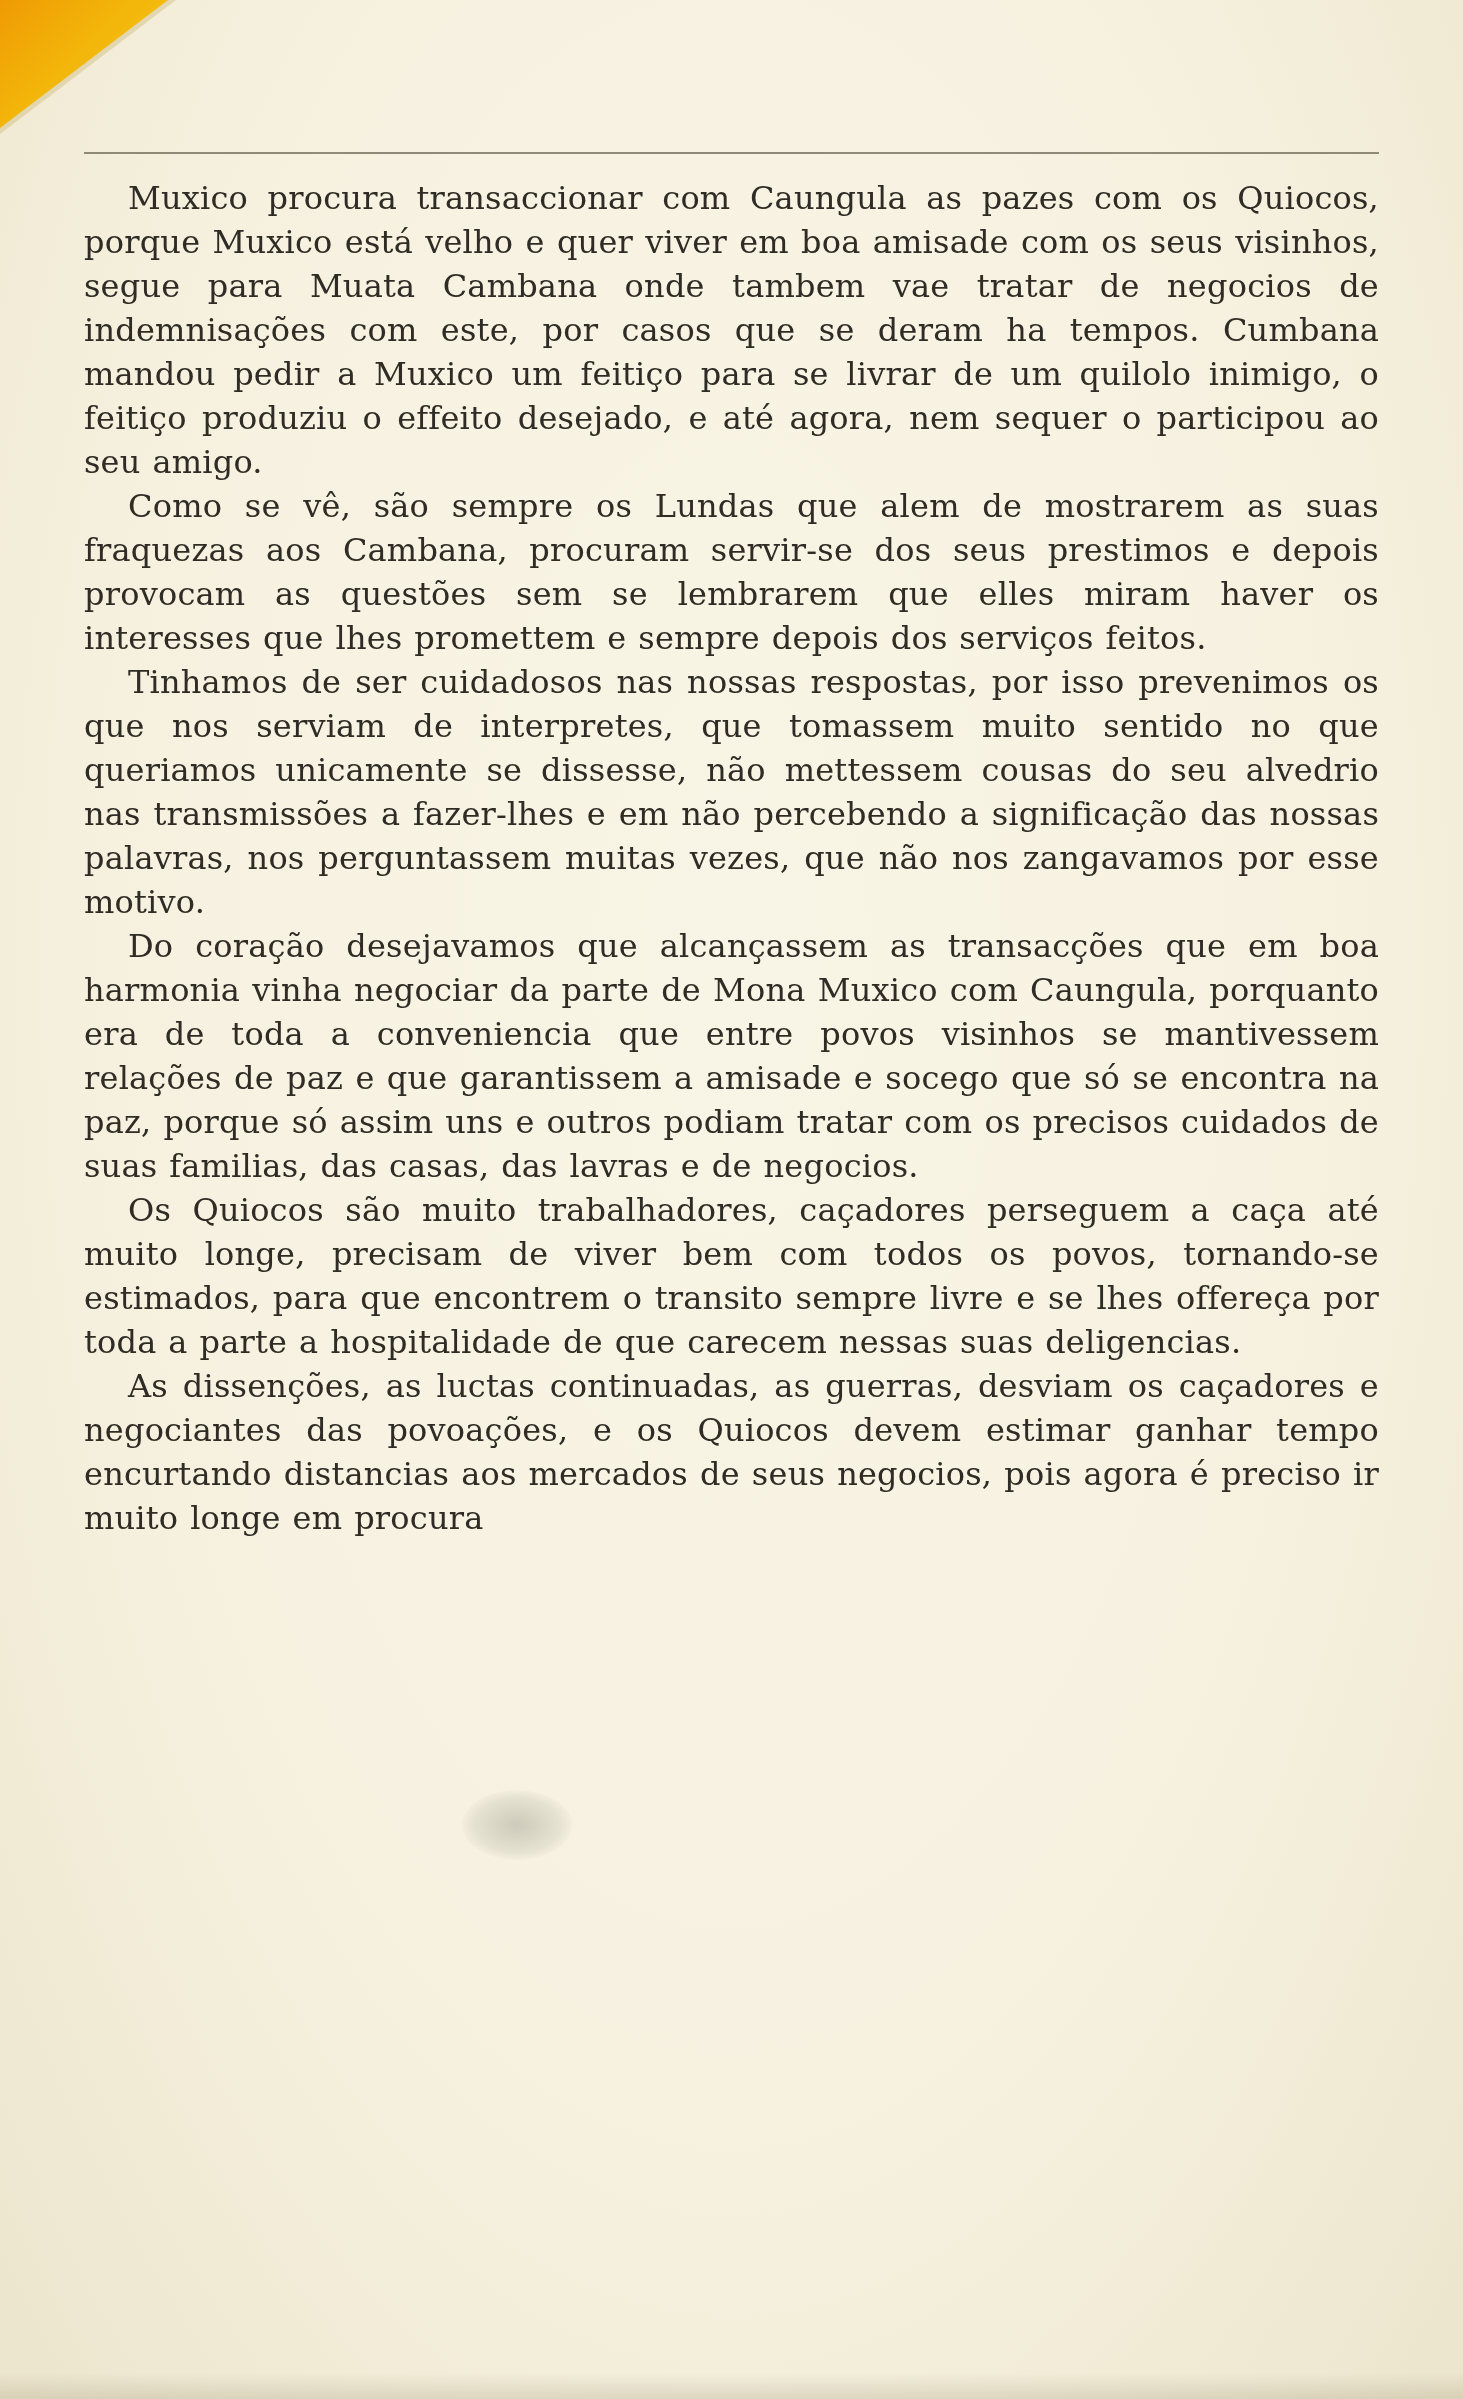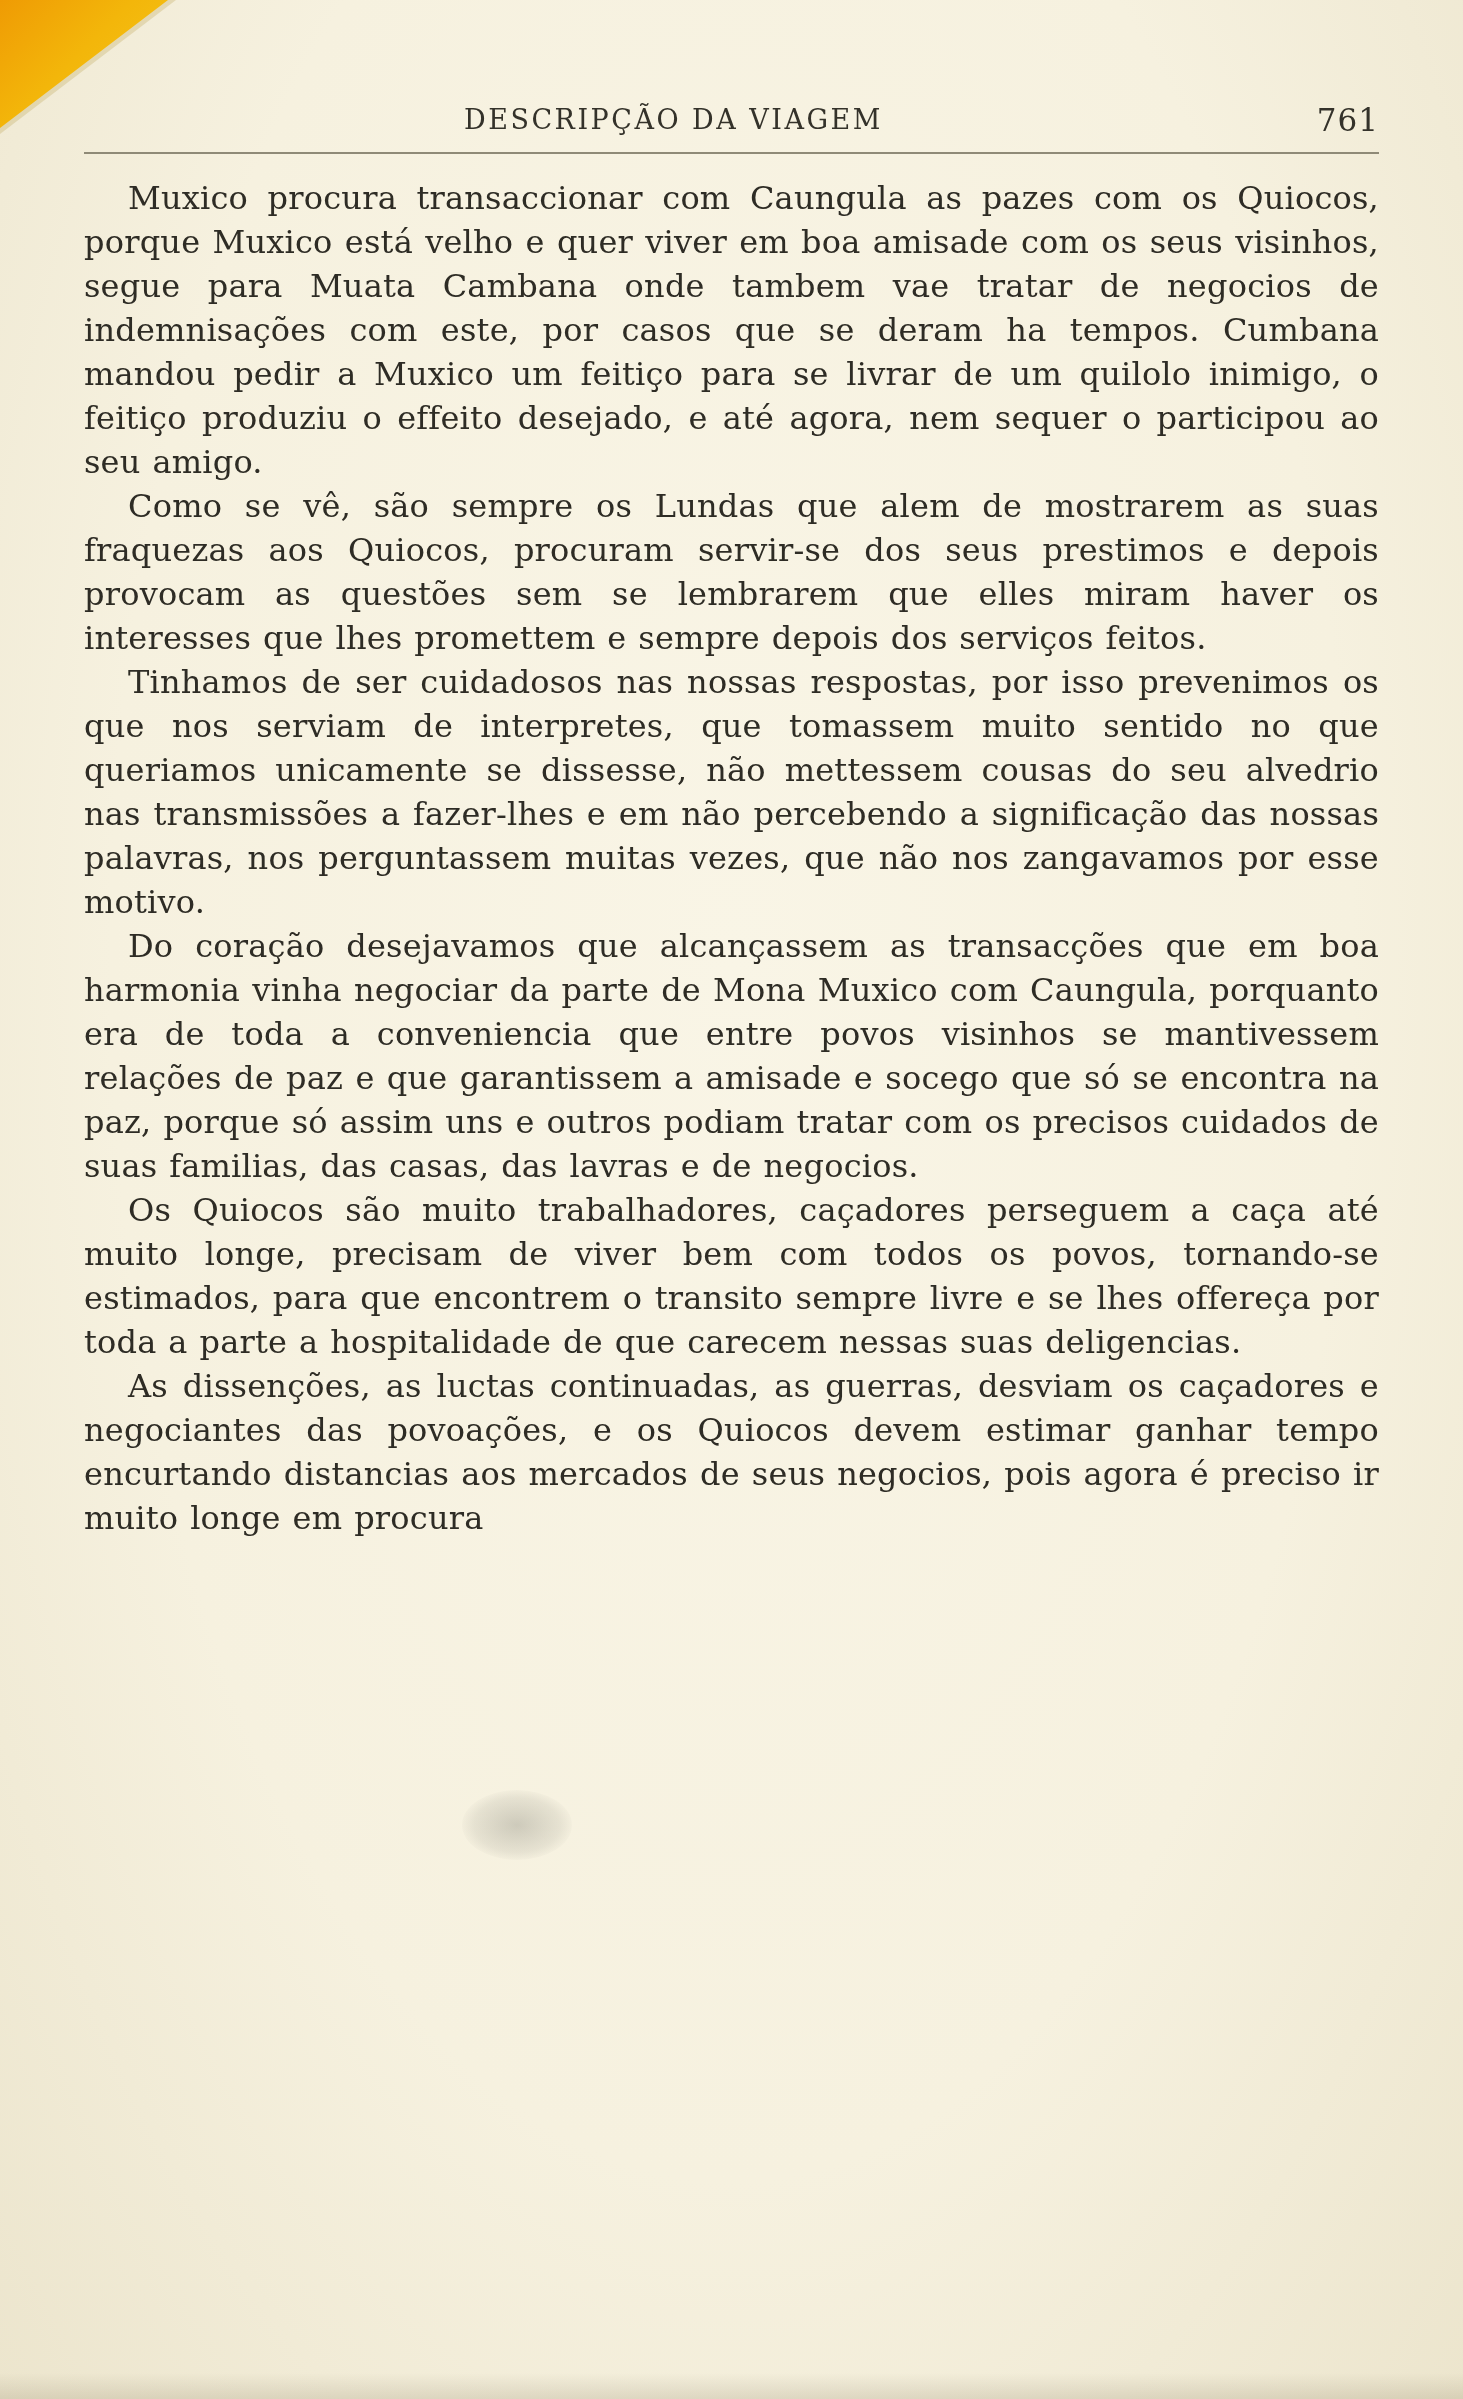--- a/index.html
+++ b/index.html
@@ -115,30 +115,26 @@
   }
 </style>
 </head>
 <body>
 
 <div class="page">
 
   <div class="corner-edge"></div>
   <div class="corner"></div>
 
-  <div class="header">
-    <div class="header-title">DESCRIPÇÃO DA VIAGEM</div>
-    <div class="page-number">761</div>
-  </div>
 
   <div class="rule"></div>
 
   <div class="text-block">
     <p>Muxico procura transaccionar com Caungula as pazes com os Quiocos, porque Muxico está velho e quer viver em boa amisade com os seus visinhos, segue para Muata Cambana onde tambem vae tratar de negocios de indemnisações com este, por casos que se deram ha tempos. Cumbana mandou pedir a Muxico um feitiço para se livrar de um quilolo inimigo, o feitiço produziu o effeito desejado, e até agora, nem sequer o participou ao seu amigo.</p>
-    <p>Como se vê, são sempre os Lundas que alem de mostrarem as suas fraquezas aos Quiocos, procuram servir-se dos seus prestimos e depois provocam as questões sem se lembrarem que elles miram haver os interesses que lhes promettem e sempre depois dos serviços feitos.</p>
+    <p>Como se vê, são sempre os Lundas que alem de mostrarem as suas fraquezas aos Cambana, procuram servir-se dos seus prestimos e depois provocam as questões sem se lembrarem que elles miram haver os interesses que lhes promettem e sempre depois dos serviços feitos.</p>
     <p>Tinhamos de ser cuidadosos nas nossas respostas, por isso prevenimos os que nos serviam de interpretes, que tomassem muito sentido no que queriamos unicamente se dissesse, não mettessem cousas do seu alvedrio nas transmissões a fazer-lhes e em não percebendo a significação das nossas palavras, nos perguntassem muitas vezes, que não nos zangavamos por esse motivo.</p>
     <p>Do coração desejavamos que alcançassem as transacções que em boa harmonia vinha negociar da parte de Mona Muxico com Caungula, porquanto era de toda a conveniencia que entre povos visinhos se mantivessem relações de paz e que garantissem a amisade e socego que só se encontra na paz, porque só assim uns e outros podiam tratar com os precisos cuidados de suas familias, das casas, das lavras e de negocios.</p>
     <p>Os Quiocos são muito trabalhadores, caçadores perseguem a caça até muito longe, precisam de viver bem com todos os povos, tornando-se estimados, para que encontrem o transito sempre livre e se lhes offereça por toda a parte a hospitalidade de que carecem nessas suas deligencias.</p>
     <p>As dissenções, as luctas continuadas, as guerras, desviam os caçadores e negociantes das povoações, e os Quiocos devem estimar ganhar tempo encurtando distancias aos mercados de seus negocios, pois agora é preciso ir muito longe em procura</p>
   </div>
 
   <div class="stain"></div>
   <div class="bottom-shade"></div>
 
 </div>

